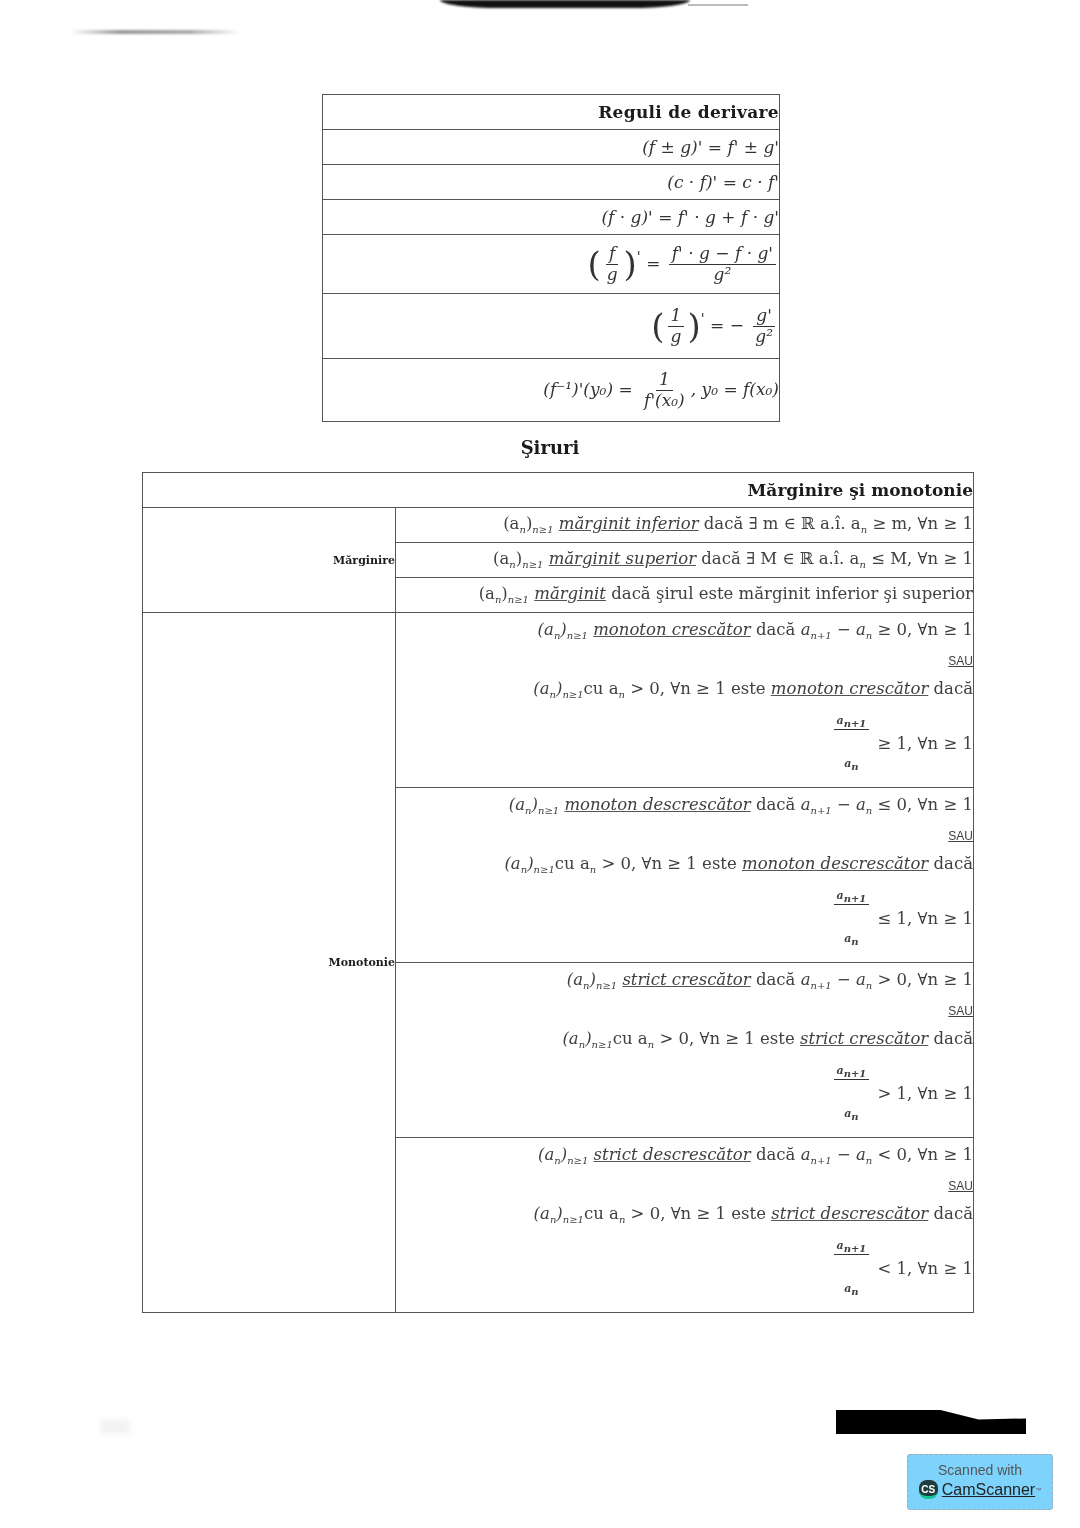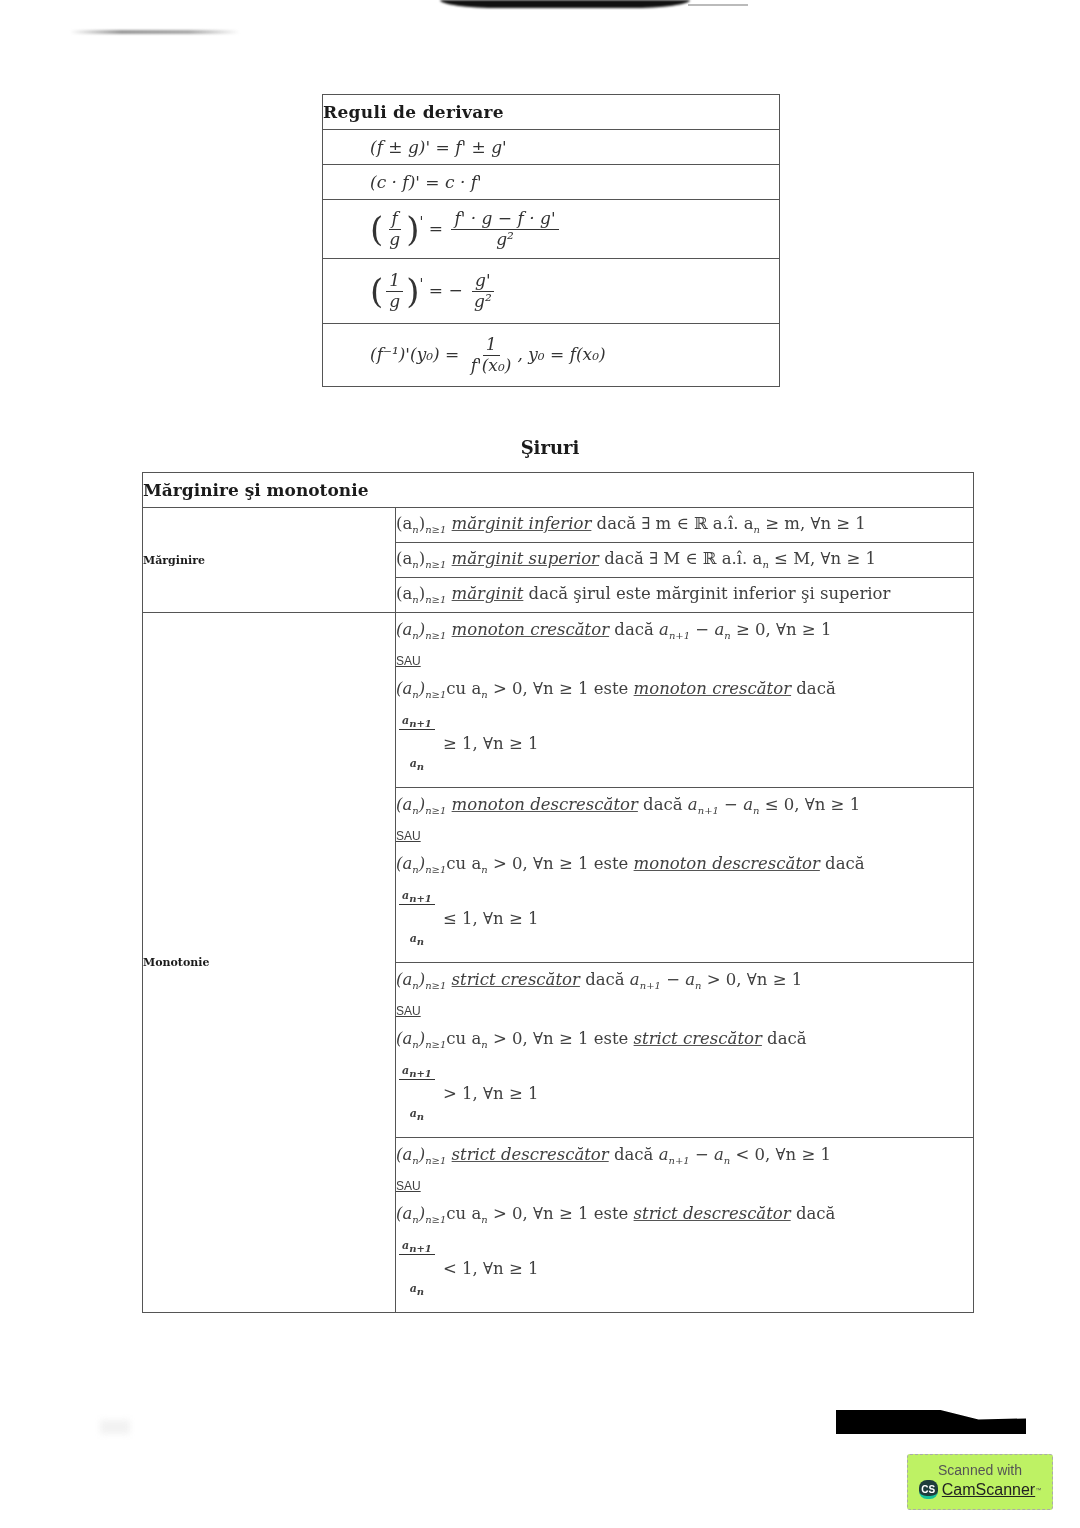--- a/index.html
+++ b/index.html
@@ -26,21 +26,21 @@
     position: absolute; left: 100px; top: 1420px; width: 30px; height: 14px;
     background: #f2f2f2; filter: blur(3px);
   }
   .black-bar {
     position: absolute; left: 836px; top: 1410px; width: 190px; height: 24px;
     background: #000;
     clip-path: polygon(0 0, 55% 0, 75% 40%, 100% 35%, 100% 100%, 0 100%);
   }
 
   table { border-collapse: collapse; position: absolute; }
-  td, th { border: 1.5px solid #555; text-align: left; padding: 0; }
+  td, th { border: 1.5px solid #555; text-align: right; padding: 0; }
 
   
   .deriv {
     left: 322px; top: 94px; width: 458px;
   }
   .deriv th { height: 34px; font-size: 17px; font-weight: bold; letter-spacing: 0.3px; }
   .deriv td { font-style: italic; font-size: 17px; color: #333; padding-left: 47px; }
   .deriv .r1 td, .deriv .r2 td, .deriv .r3 td { height: 34px; }
   .deriv .r4 td { height: 58px; }
   .deriv .r5 td { height: 64px; }
@@ -67,21 +67,21 @@
   .seq .mono td.cell { height: 150px; line-height: 1; }
   .cell-line { margin: 9px 0 14px 0; }
   .cell-line.sau { font-family: "Liberation Sans", sans-serif; font-size: 12px; text-decoration: underline; }
   .term { font-style: italic; text-decoration: underline; text-decoration-color: #555; }
   .mi { font-style: italic; }
   sub { font-size: 10px; }
   .small-frac { font-size: 11px; font-weight: bold; font-style: italic; gap: 28px; }
 
   .camscanner {
     position: absolute; left: 907px; top: 1454px; width: 144px; height: 54px;
-    border: 1.5px dashed #aaa; border-radius: 3px; background: #bef264;
+    border: 1.5px dashed #aaa; border-radius: 3px; background: #7dd3fc;
     font-family: "Liberation Sans", sans-serif;
     text-align: center;
   }
   .cs-top { font-size: 14px; color: #555; margin-top: 7px; }
   .cs-bottom { display: flex; align-items: center; justify-content: center; margin-top: 2px; }
   .cs-logo {
     width: 19px; height: 19px; background: #1e3c3c; border-radius: 8px; color: #fff;
     font-size: 10px; font-weight: bold; line-height: 19px; margin-right: 4px;
     border-bottom: 3px solid #19c29a; box-sizing: border-box;
   }
@@ -99,20 +99,23 @@
 <table class="deriv">
   <tbody>
       <tr>
         <th>Reguli de derivare</th>
       </tr>
   <tr class="r1">
         <td>(f ± g)' = f' ± g'</td>
       </tr>
   <tr class="r2">
         <td>(c · f)' = c · f'</td>
+      </tr>
+  <tr class="r3">
+        <td>(f · g)' = f' · g + f · g'</td>
       </tr>
   <tr class="r4">
         <td>
     <span class="paren-big">(</span><span class="frac">
             <span class="num">f</span>
             <span class="den">g</span>
           </span><span class="paren-big">)</span><sup>'</sup>
     =
     <span class="frac">
             <span class="num">f' · g − f · g'</span>

